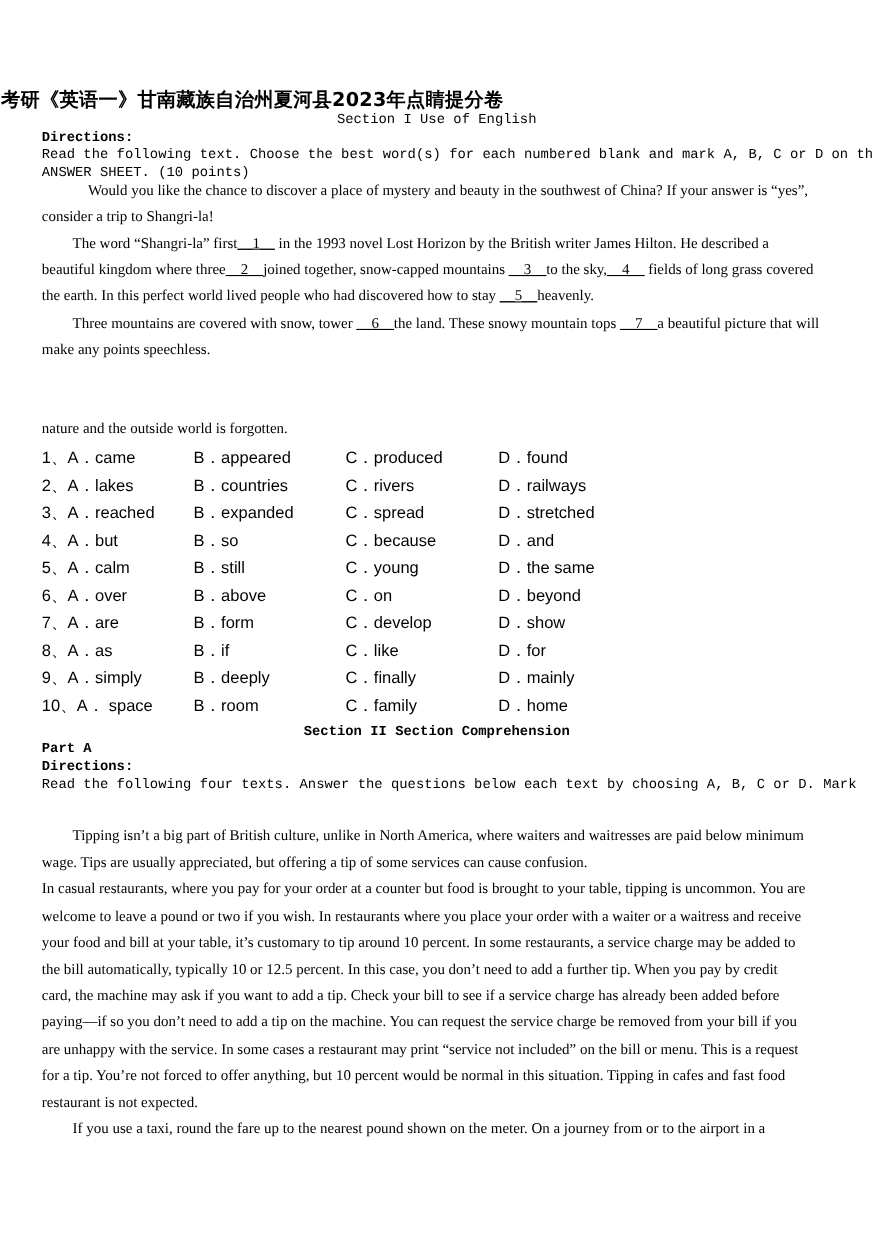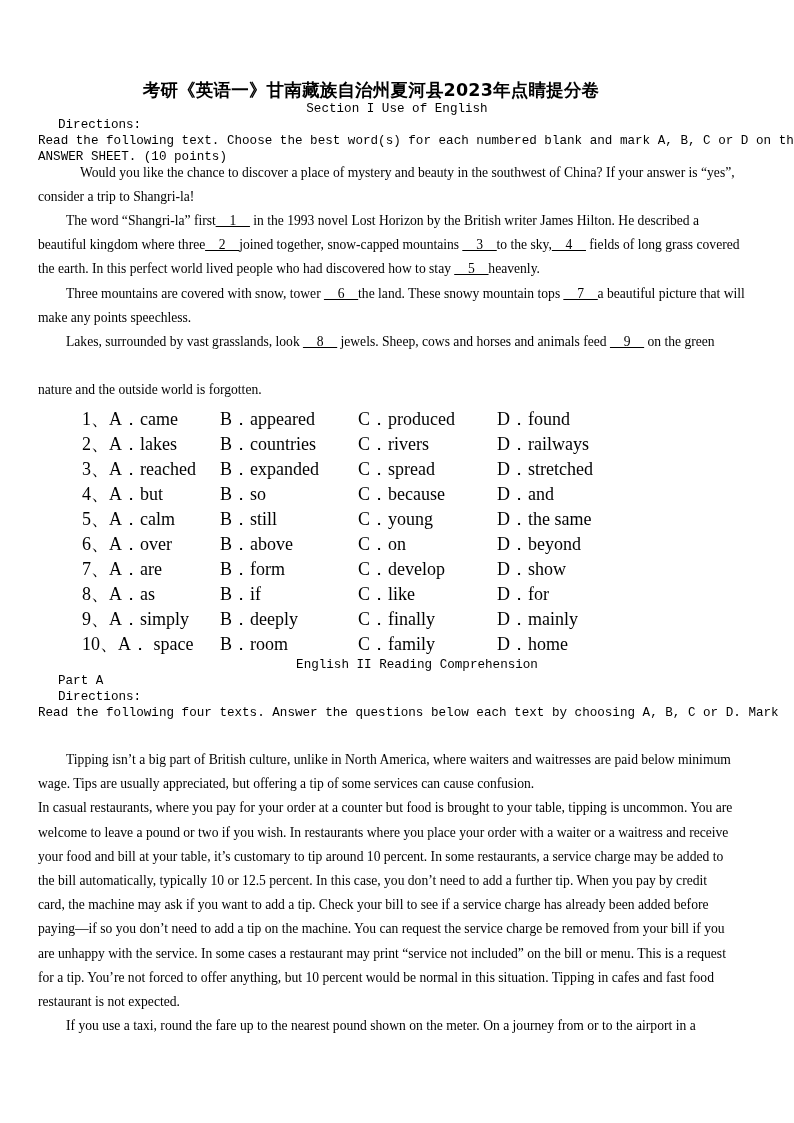--- a/index.html
+++ b/index.html
@@ -1,27 +1,27 @@
 <!DOCTYPE html>
 <html><head>
 <meta charset="utf-8">
 <style>
   html, body { margin: 0; padding: 0; background: #ffffff; }
   body { width: 794px; height: 1123px; position: relative; overflow: hidden; color: #000; }
   .page { position: absolute; left: 0; top: 0; width: 794px; height: 1123px; }
   .title {
-    position: absolute; left: 12px; top: 78px; width: 718px; text-align: center;
+    position: absolute; left: 1px; top: 78px; width: 718px; text-align: left;
     font-family: "DejaVu Sans", sans-serif; font-weight: bold; font-size: 17.5px; letter-spacing: 0.2px;
   }
   .mono { font-family: "Liberation Mono", "DejaVu Sans Mono", monospace; font-size: 12.6px; }
   .abs { position: absolute; white-space: nowrap; }
   .center { left: 0; width: 794px; text-align: center; }
-  .bold { font-weight: normal; margin-left: 20px; }
+  .bold { font-weight: bold; }
   .blank { text-decoration: underline; white-space: pre; }
-  .opt { position: absolute; white-space: nowrap; font-family: Liberation Serif, serif; font-size: 18px; margin-left: 44px; }
+  .opt { position: absolute; white-space: nowrap; font-family: Liberation Sans, sans-serif; font-size: 15px; }
   .para-line { position: absolute; left: 38px; white-space: nowrap; font-family: "Liberation Serif", serif; font-size: 13.6px; }
 </style>
 </head>
 <body>
 
 <div class="page">
 
   <div class="title">考研《英语一》甘南藏族自治州夏河县2023年点睛提分卷</div>
 
   <div class="abs center mono" style="top:102px;">Section I  Use of  English</div>
@@ -41,23 +41,20 @@
   </div>
   <div class="para-line" style="top:261px;">
     <span>the earth. In this perfect world lived people who had discovered how to stay </span><span class="blank">__5__</span><span>heavenly.</span>
   </div>
 
   <div class="para-line" style="left:66px; top:286px;">
     <span>Three mountains are covered with snow, tower </span><span class="blank">__6__</span><span>the land. These snowy mountain tops  </span><span class="blank">__7__</span><span>a beautiful picture that will</span>
   </div>
   <div class="para-line" style="top:310px;">make any points speechless.</div>
 
-  <div class="para-line" style="left:66px; top:334px;">
-    <span>Lakes, surrounded by vast grasslands, look  </span><span class="blank">__8__</span><span>  jewels. Sheep, cows and horses and animals feed  </span><span class="blank">__9__</span><span>  on the green</span>
-  </div>
   <div class="para-line" style="top:382px;">nature and the outside world is forgotten.</div>
 
   <div id="questions">
       <div>
         <div class="opt" style="left: 38px; top: 407px;">1、A．came</div>
         <div class="opt" style="left: 176px; top: 407px;">B．appeared</div>
         <div class="opt" style="left: 314px; top: 407px;">C．produced</div>
         <div class="opt" style="left: 453px; top: 407px; text-align: center;">D．found</div>
       </div>
       <div>
@@ -109,21 +106,21 @@
         <div class="opt" style="left: 453px; top: 607px;">D．mainly</div>
       </div>
       <div>
         <div class="opt" style="left: 38px; top: 632px;">10、A． space</div>
         <div class="opt" style="left: 176px; top: 632px;">B．room</div>
         <div class="opt" style="left: 314px; top: 632px;">C．family</div>
         <div class="opt" style="left: 453px; top: 632px;">D．home</div>
       </div>
     </div>
 
-  <div class="abs center mono bold" style="top:658px;">English II Reading Comprehension</div>
+  <div class="abs center mono bold" style="top:658px;">Section II Section Comprehension</div>
   <div class="abs mono bold" style="left:38px; top:674px;">Part A</div>
   <div class="abs mono bold" style="left:38px; top:690px;">Directions:</div>
   <div class="abs mono" style="left:38px; top:706px;">Read the following four texts. Answer the questions below each text by choosing A, B, C or D. Mark</div>
 
   <div id="reading">
       <div class="para-line" style="top: 752px; left: 66px;">Tipping isn’t a big part of British culture, unlike in North America, where waiters and waitresses are paid below minimum</div>
       <div class="para-line" style="top: 776.2px;">wage. Tips are usually appreciated, but offering a tip of some services can cause confusion.</div>
       <div class="para-line" style="top: 800.4px;">In casual restaurants, where you pay for your order at a counter but food is brought to your table, tipping is uncommon. You are</div>
       <div class="para-line" style="top: 824.6px;">welcome to leave a pound or two if you wish. In restaurants where you place your order with a waiter or a waitress and receive</div>
       <div class="para-line" style="top: 848.8px;">your food and bill at your table, it’s customary to tip around 10 percent. In some restaurants, a service charge may be added to</div>

